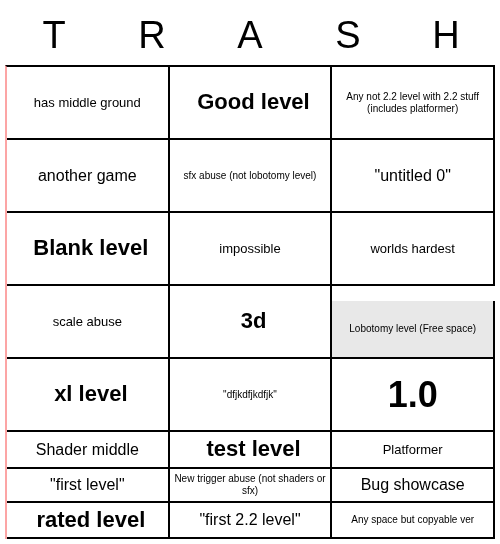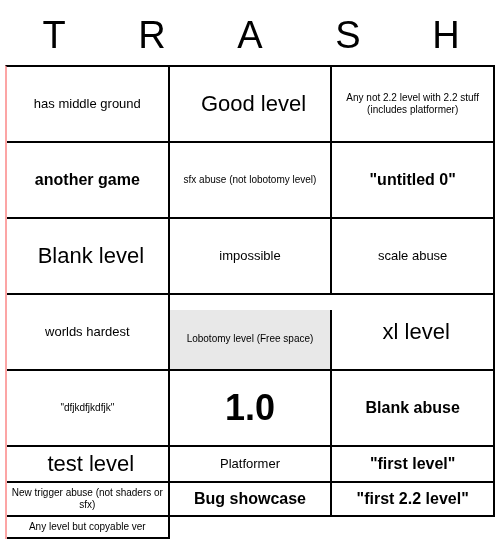--- a/index.html
+++ b/index.html
@@ -46,26 +46,26 @@
       display: flex;
       align-items: center;
       justify-content: center;
       text-align: center;
       padding: 4px;
       font-size: 13px;
       line-height: 1.2;
     }
     .cell.large-text {
       font-size: 22px;
-      font-weight: normal;
+      font-weight: bold;
       padding-left: 11px;
     }
     .cell.medium-text {
       font-size: 16px;
-      font-weight: bold;
+      font-weight: normal;
     }
     .cell.small-text {
       font-size: 10px;
     }
     .cell.free-space {
       background: #e8e8e8;
       margin-top: 15px;
     }
   </style>
 </head>
@@ -98,55 +98,61 @@
       <div class="cell medium-text">
         <span>"untitled 0"</span>
       </div>
       <div class="cell large-text">
         <span>Blank level</span>
       </div>
       <div class="cell">
         <span>impossible</span>
       </div>
       <div class="cell">
+        <span>worlds hardest</span>
+      </div>
+      <div class="cell">
         <span>scale abuse</span>
       </div>
-      <div class="cell">
-        <span>worlds hardest</span>
+      <div class="cell large-text">
+        <span>3d</span>
       </div>
       <div class="cell small-text free-space">
         <span>Lobotomy level (Free space)</span>
       </div>
       <div class="cell large-text">
         <span>xl level</span>
       </div>
       <div class="cell small-text">
         <span>"dfjkdfjkdfjk"</span>
       </div>
       <div class="cell" style="font-size: 36px; font-weight: bold; align-items: center;">
         <span>1.0</span>
       </div>
       <div class="cell medium-text">
-        <span>Blank abuse</span>
+        <span>Shader middle</span>
       </div>
       <div class="cell large-text">
         <span>test level</span>
       </div>
       <div class="cell">
         <span>Platformer</span>
       </div>
       <div class="cell medium-text">
         <span>"first level"</span>
       </div>
       <div class="cell small-text">
         <span>New trigger abuse (not shaders or sfx)</span>
       </div>
       <div class="cell medium-text">
         <span>Bug showcase</span>
       </div>
+      <div class="cell large-text">
+        <span>rated level</span>
+      </div>
       <div class="cell medium-text">
         <span>"first 2.2 level"</span>
       </div>
       <div class="cell small-text">
-        <span>Any level but copyable ver</span>
+        <span>Any space but copyable ver</span>
       </div>
     </div>
 </div>
 
 </body></html>

